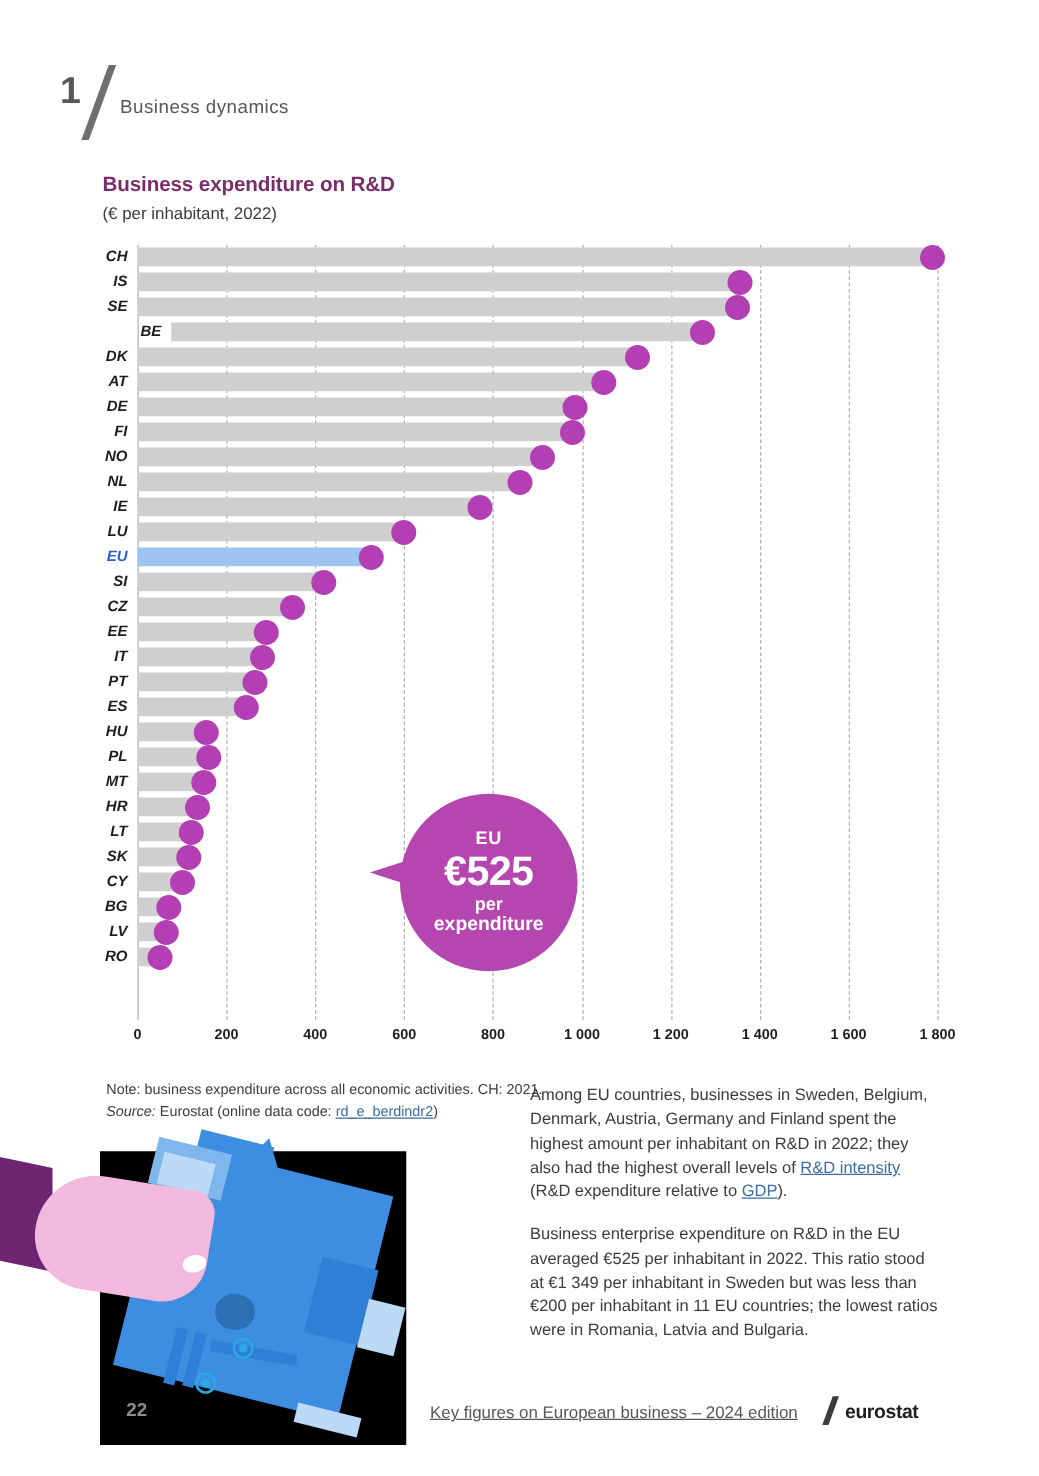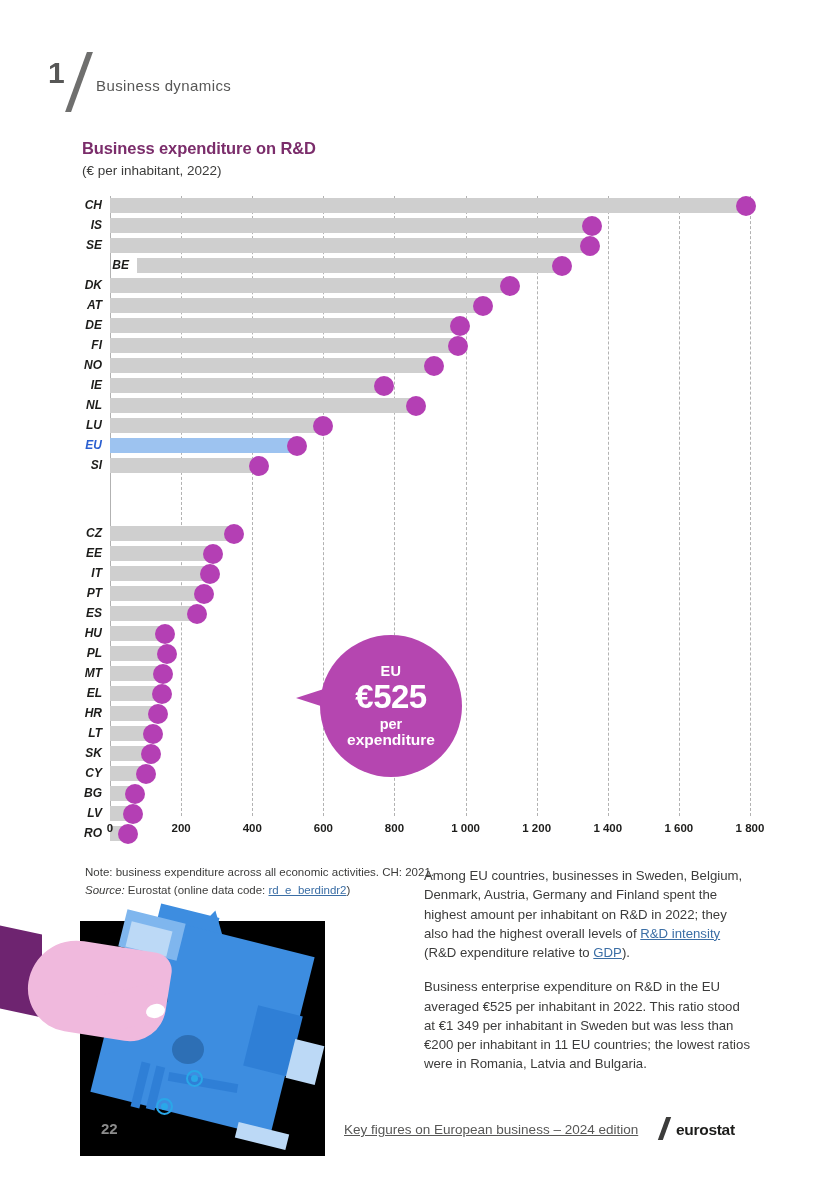--- a/index.html
+++ b/index.html
@@ -281,45 +281,45 @@
           <div class="row-label">FI</div>
           <div class="bar" style="width: 348.444px;"></div>
           <div class="dot" style="left: 348.444px;"></div>
         </div>
         <div class="row" style="height: 20px;">
           <div class="row-label">NO</div>
           <div class="bar" style="width: 323.556px;"></div>
           <div class="dot" style="left: 323.556px;"></div>
         </div>
         <div class="row" style="height: 20px;">
+          <div class="row-label">NL</div>
+          <div class="bar" style="width: 305.778px;"></div>
+          <div class="dot" style="left: 305.778px;"></div>
+        </div>
+        <div class="row" style="height: 20px;">
           <div class="row-label">IE</div>
           <div class="bar" style="width: 273.778px;"></div>
           <div class="dot" style="left: 273.778px;"></div>
-        </div>
-        <div class="row" style="height: 20px;">
-          <div class="row-label">NL</div>
-          <div class="bar" style="width: 305.778px;"></div>
-          <div class="dot" style="left: 305.778px;"></div>
         </div>
         <div class="row" style="height: 20px;">
           <div class="row-label">LU</div>
           <div class="bar" style="width: 213.333px;"></div>
           <div class="dot" style="left: 213.333px;"></div>
         </div>
         <div class="row eu" style="height: 20px;">
           <div class="row-label">EU</div>
           <div class="bar" style="width: 186.667px;"></div>
           <div class="dot" style="left: 186.667px;"></div>
         </div>
         <div class="row" style="height: 20px;">
           <div class="row-label">SI</div>
           <div class="bar" style="width: 149.333px;"></div>
           <div class="dot" style="left: 149.333px;"></div>
         </div>
-        <div class="row" style="height: 20px; margin-top: 48px;">
+        <div class="row" style="height: 20px;">
           <div class="row-label">CZ</div>
           <div class="bar" style="width: 124.444px;"></div>
           <div class="dot" style="left: 124.444px;"></div>
         </div>
         <div class="row" style="height: 20px;">
           <div class="row-label">EE</div>
           <div class="bar" style="width: 103.111px;"></div>
           <div class="dot" style="left: 103.111px;"></div>
         </div>
         <div class="row" style="height: 20px;">
@@ -344,25 +344,20 @@
         </div>
         <div class="row" style="height: 20px; text-align: right;">
           <div class="row-label">PL</div>
           <div class="bar" style="width: 56.8889px;"></div>
           <div class="dot" style="left: 56.8889px;"></div>
         </div>
         <div class="row" style="height: 20px;">
           <div class="row-label">MT</div>
           <div class="bar" style="width: 53.3333px;"></div>
           <div class="dot" style="left: 53.3333px;"></div>
-        </div>
-        <div class="row" style="height: 20px;">
-          <div class="row-label">EL</div>
-          <div class="bar" style="width: 51.5556px;"></div>
-          <div class="dot" style="left: 51.5556px;"></div>
         </div>
         <div class="row" style="height: 20px;">
           <div class="row-label">HR</div>
           <div class="bar" style="width: 48px;"></div>
           <div class="dot" style="left: 48px;"></div>
         </div>
         <div class="row" style="height: 20px;">
           <div class="row-label">LT</div>
           <div class="bar" style="width: 42.6667px;"></div>
           <div class="dot" style="left: 42.6667px;"></div>

